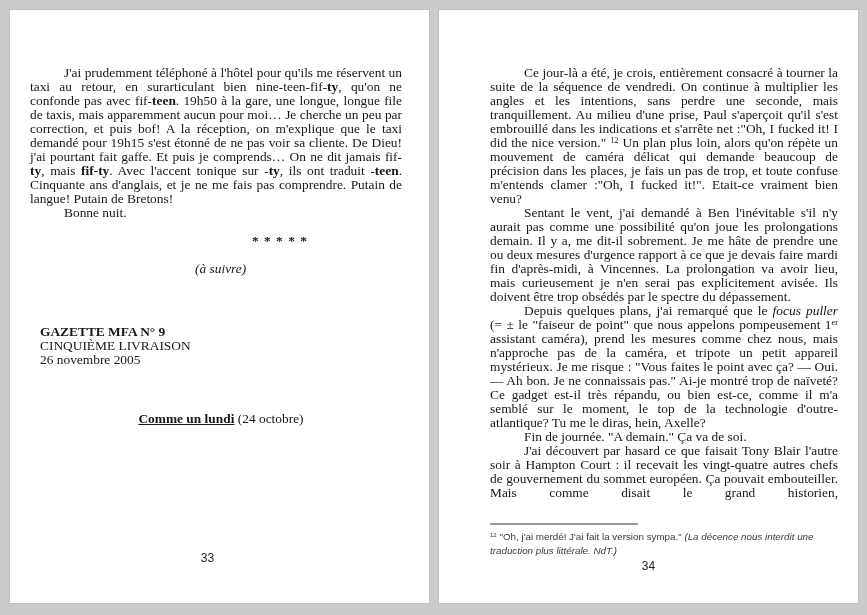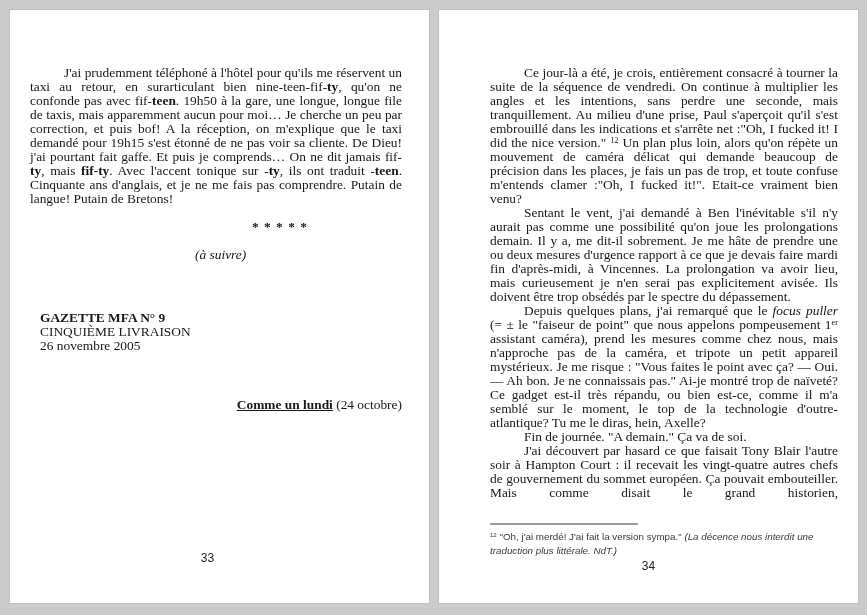--- a/index.html
+++ b/index.html
@@ -43,21 +43,21 @@
     text-align: left; text-indent: 0;
   }
   .p-suivre {
     margin: 14px 0 0 165px;
     font-style: italic;
     text-align: left; text-indent: 0;
   }
   .p-gaz1 { margin: 49px 0 0 10px; font-weight: bold; text-align: left; text-indent: 0; }
   .p-gaz2 { margin: 0 0 0 10px; text-align: left; text-indent: 0; }
   .p-gaz3 { margin: 0 0 0 10px; text-align: left; text-indent: 0; }
-  .p-head { margin: 45px 0 0 10px; text-align: right; text-indent: 0; }
+  .p-head { margin: 45px 0 0 10px; text-align: center; text-indent: 0; }
 
   .b { font-weight: bold; }
   .i { font-style: italic; }
   .u { text-decoration: underline; }
   sup {
     font-size: 0.62em;
     line-height: 0;
     position: relative;
     top: -0.45em;
     vertical-align: baseline;
@@ -92,20 +92,21 @@
   .pn-right { bottom: 30px; }
 </style>
 </head>
 <body>
 
 <div class="canvas">
 
   <div class="page left">
     <div class="content">
         <p class="par p-body">J'ai prudemment téléphoné à l'hôtel pour qu'ils me réservent un taxi au retour, en surarticulant bien nine-teen-fif-<span class="b">ty</span>, qu'on ne confonde pas avec fif-<span class="b">teen</span>. 19h50 à la gare, une longue, longue file de taxis, mais apparemment aucun pour moi… Je cherche un peu par correction, et puis bof! A la réception, on m'explique que le taxi demandé pour 19h15 s'est étonné de ne pas voir sa cliente. De Dieu! j'ai pourtant fait gaffe. Et puis je comprends… On ne dit jamais fif-<span class="b">ty</span>, mais <span class="b">fif-ty</span>. Avec l'accent tonique sur -<span class="b">ty</span>, ils ont traduit -<span class="b">teen</span>. Cinquante ans d'anglais, et je ne me fais pas comprendre. Putain de langue! Putain de Bretons!</p>
+        <p class="par p-body">Bonne nuit.</p>
         <p class="par p-stars">* * * * *</p>
         <p class="par p-suivre">(à suivre)</p>
         <p class="par p-gaz1">GAZETTE MFA N° 9</p>
         <p class="par p-gaz2">CINQUIÈME LIVRAISON</p>
         <p class="par p-gaz3">26 novembre 2005</p>
         <p class="par p-head"><span class="b  u">Comme un lundi</span> (24 octobre)</p>
       </div>
     <div class="pagenum pn-left">33</div>
   </div>
 

